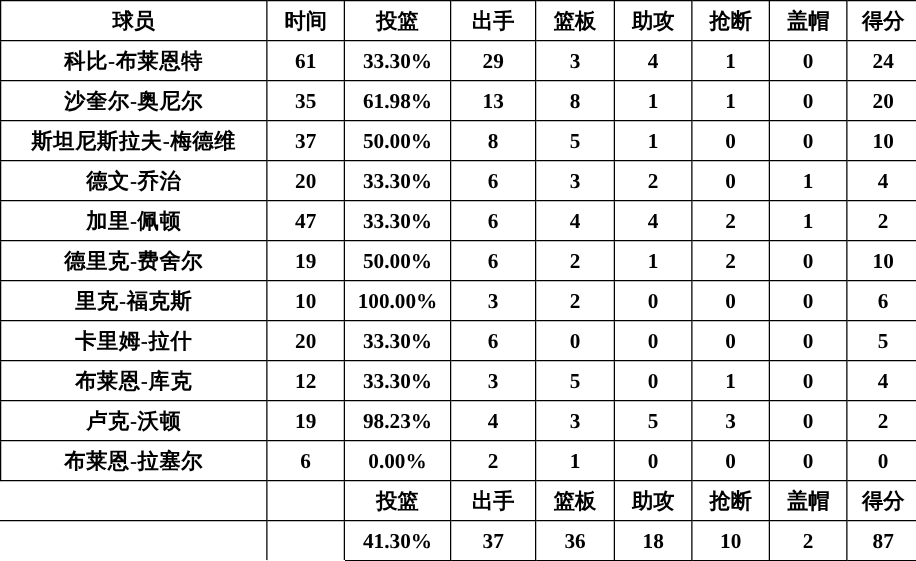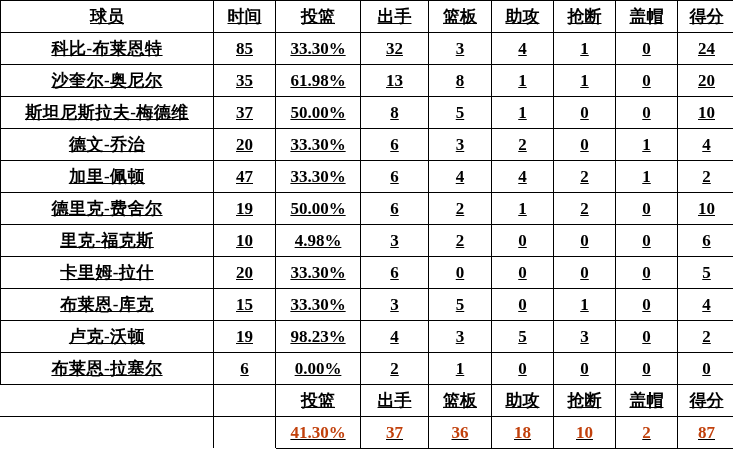--- a/index.html
+++ b/index.html
@@ -11,21 +11,20 @@
     width: 733px;
     height: 449px;
     font-family: "Liberation Serif", "DejaVu Serif", serif;
     color: #000000;
     overflow: hidden;
   }
   #stats-wrap {
     width: 680px;
     height: 449px;
     box-sizing: border-box;
-    text-decoration: underline;
   }
   table.stats {
     border-collapse: collapse;
     width: 733px;
     table-layout: fixed;
   }
   table.stats td, table.stats th {
     border: 1px solid #000000;
     text-align: center;
     vertical-align: middle;
@@ -57,21 +56,21 @@
     font-size: 17px;
     letter-spacing: 0.5px;
     margin-top: 12px;
   }
   .totals-label-row td {
     font-size: 18px;
     height: 34px;
     line-height: 34px;
   }
   .totals-row td {
-    color: #c2410c;
+    color: #000000;
     font-size: 18px;
     height: 34px;
     line-height: 34px;
   }
   .blank-cell {
     border-left: 1px solid #ffffff !important;
     border-bottom: 1px solid #ffffff !important;
   }
   .blank-cell-top {
     border-left: 1px solid #ffffff !important;
@@ -102,23 +101,23 @@
         <th>篮板</th>
         <th>助攻</th>
         <th>抢断</th>
         <th>盖帽</th>
         <th>得分</th>
       </tr>
     </thead>
     <tbody>
       <tr>
         <td class="player-name">科比-布莱恩特</td>
-        <td>85</td>
-        <td>33.30%</td>
-        <td>32</td>
+        <td>61</td>
+        <td>33.30%</td>
+        <td>29</td>
         <td>3</td>
         <td>4</td>
         <td>1</td>
         <td>0</td>
         <td>24</td>
       </tr>
       <tr>
         <td class="player-name">沙奎尔-奥尼尔</td>
         <td>35</td>
         <td>61.98%</td>
@@ -169,42 +168,42 @@
         <td>6</td>
         <td>2</td>
         <td>1</td>
         <td>2</td>
         <td>0</td>
         <td>10</td>
       </tr>
       <tr>
         <td class="player-name">里克-福克斯</td>
         <td>10</td>
-        <td>4.98%</td>
+        <td>100.00%</td>
         <td>3</td>
         <td>2</td>
         <td>0</td>
         <td>0</td>
         <td>0</td>
         <td>6</td>
       </tr>
       <tr>
         <td class="player-name">卡里姆-拉什</td>
         <td>20</td>
         <td>33.30%</td>
         <td>6</td>
         <td>0</td>
         <td>0</td>
         <td>0</td>
         <td>0</td>
         <td>5</td>
       </tr>
       <tr>
         <td class="player-name">布莱恩-库克</td>
-        <td>15</td>
+        <td>12</td>
         <td>33.30%</td>
         <td>3</td>
         <td>5</td>
         <td>0</td>
         <td>1</td>
         <td>0</td>
         <td>4</td>
       </tr>
       <tr>
         <td class="player-name">卢克-沃顿</td>

